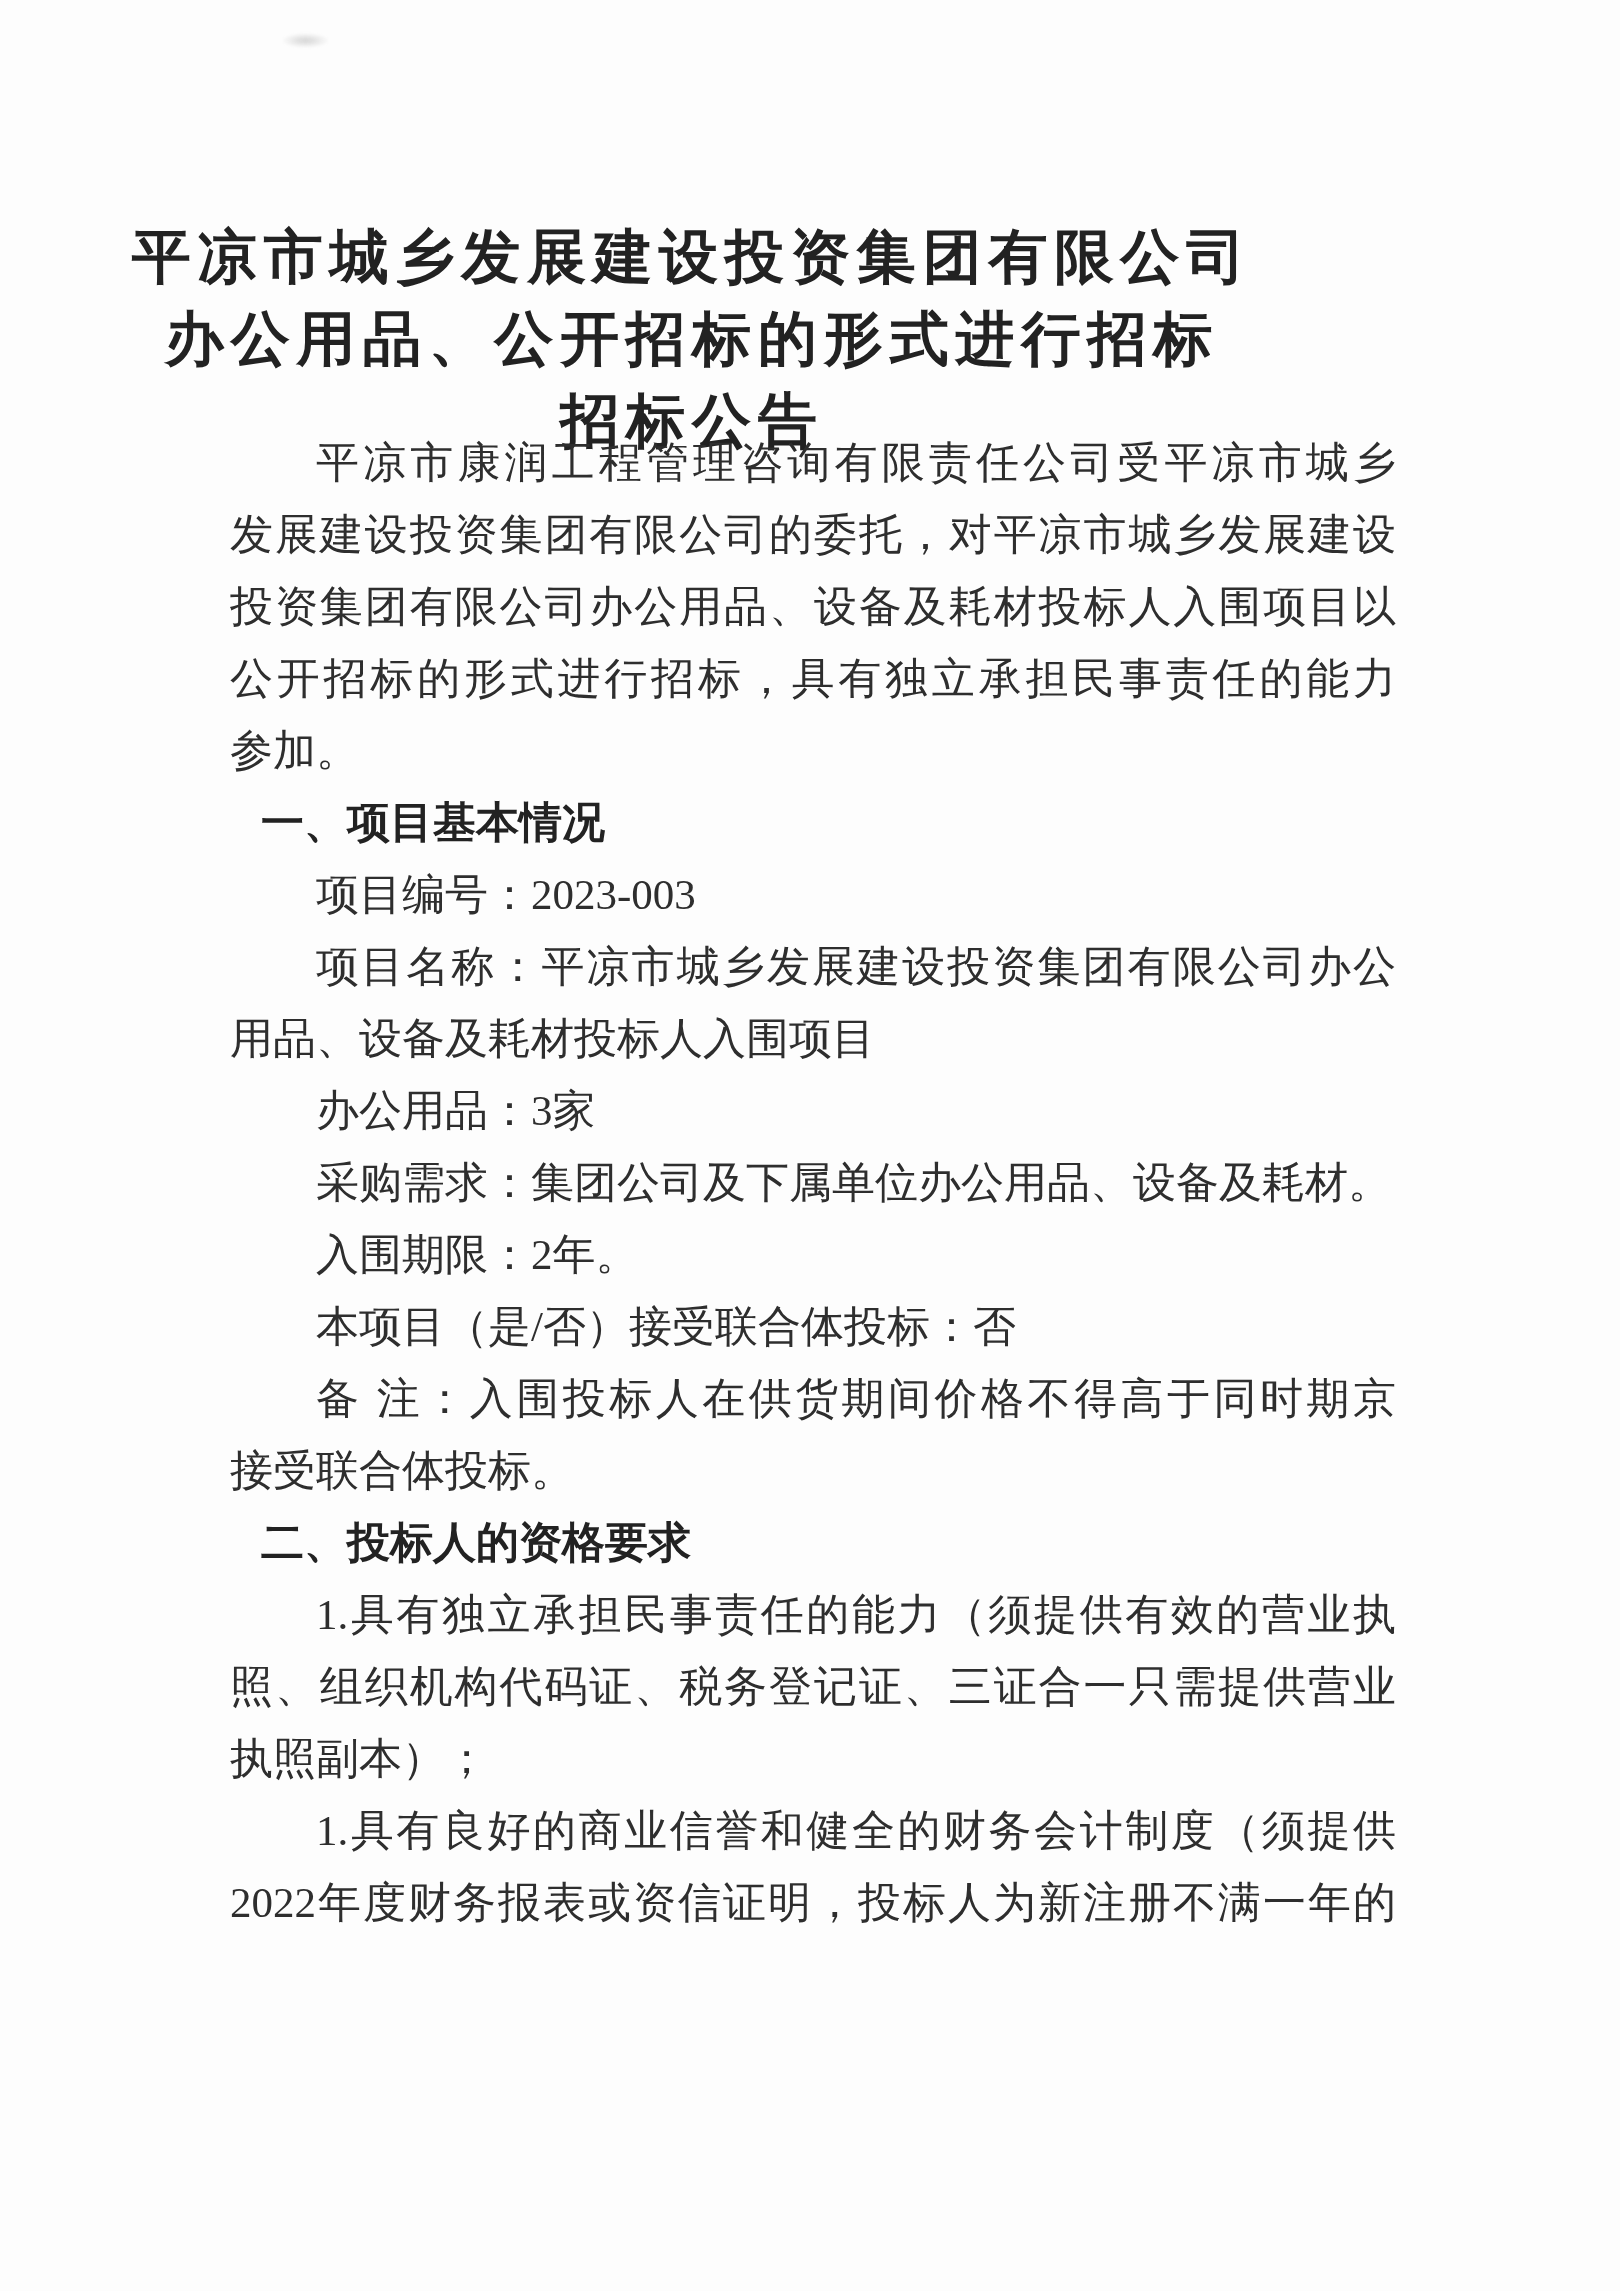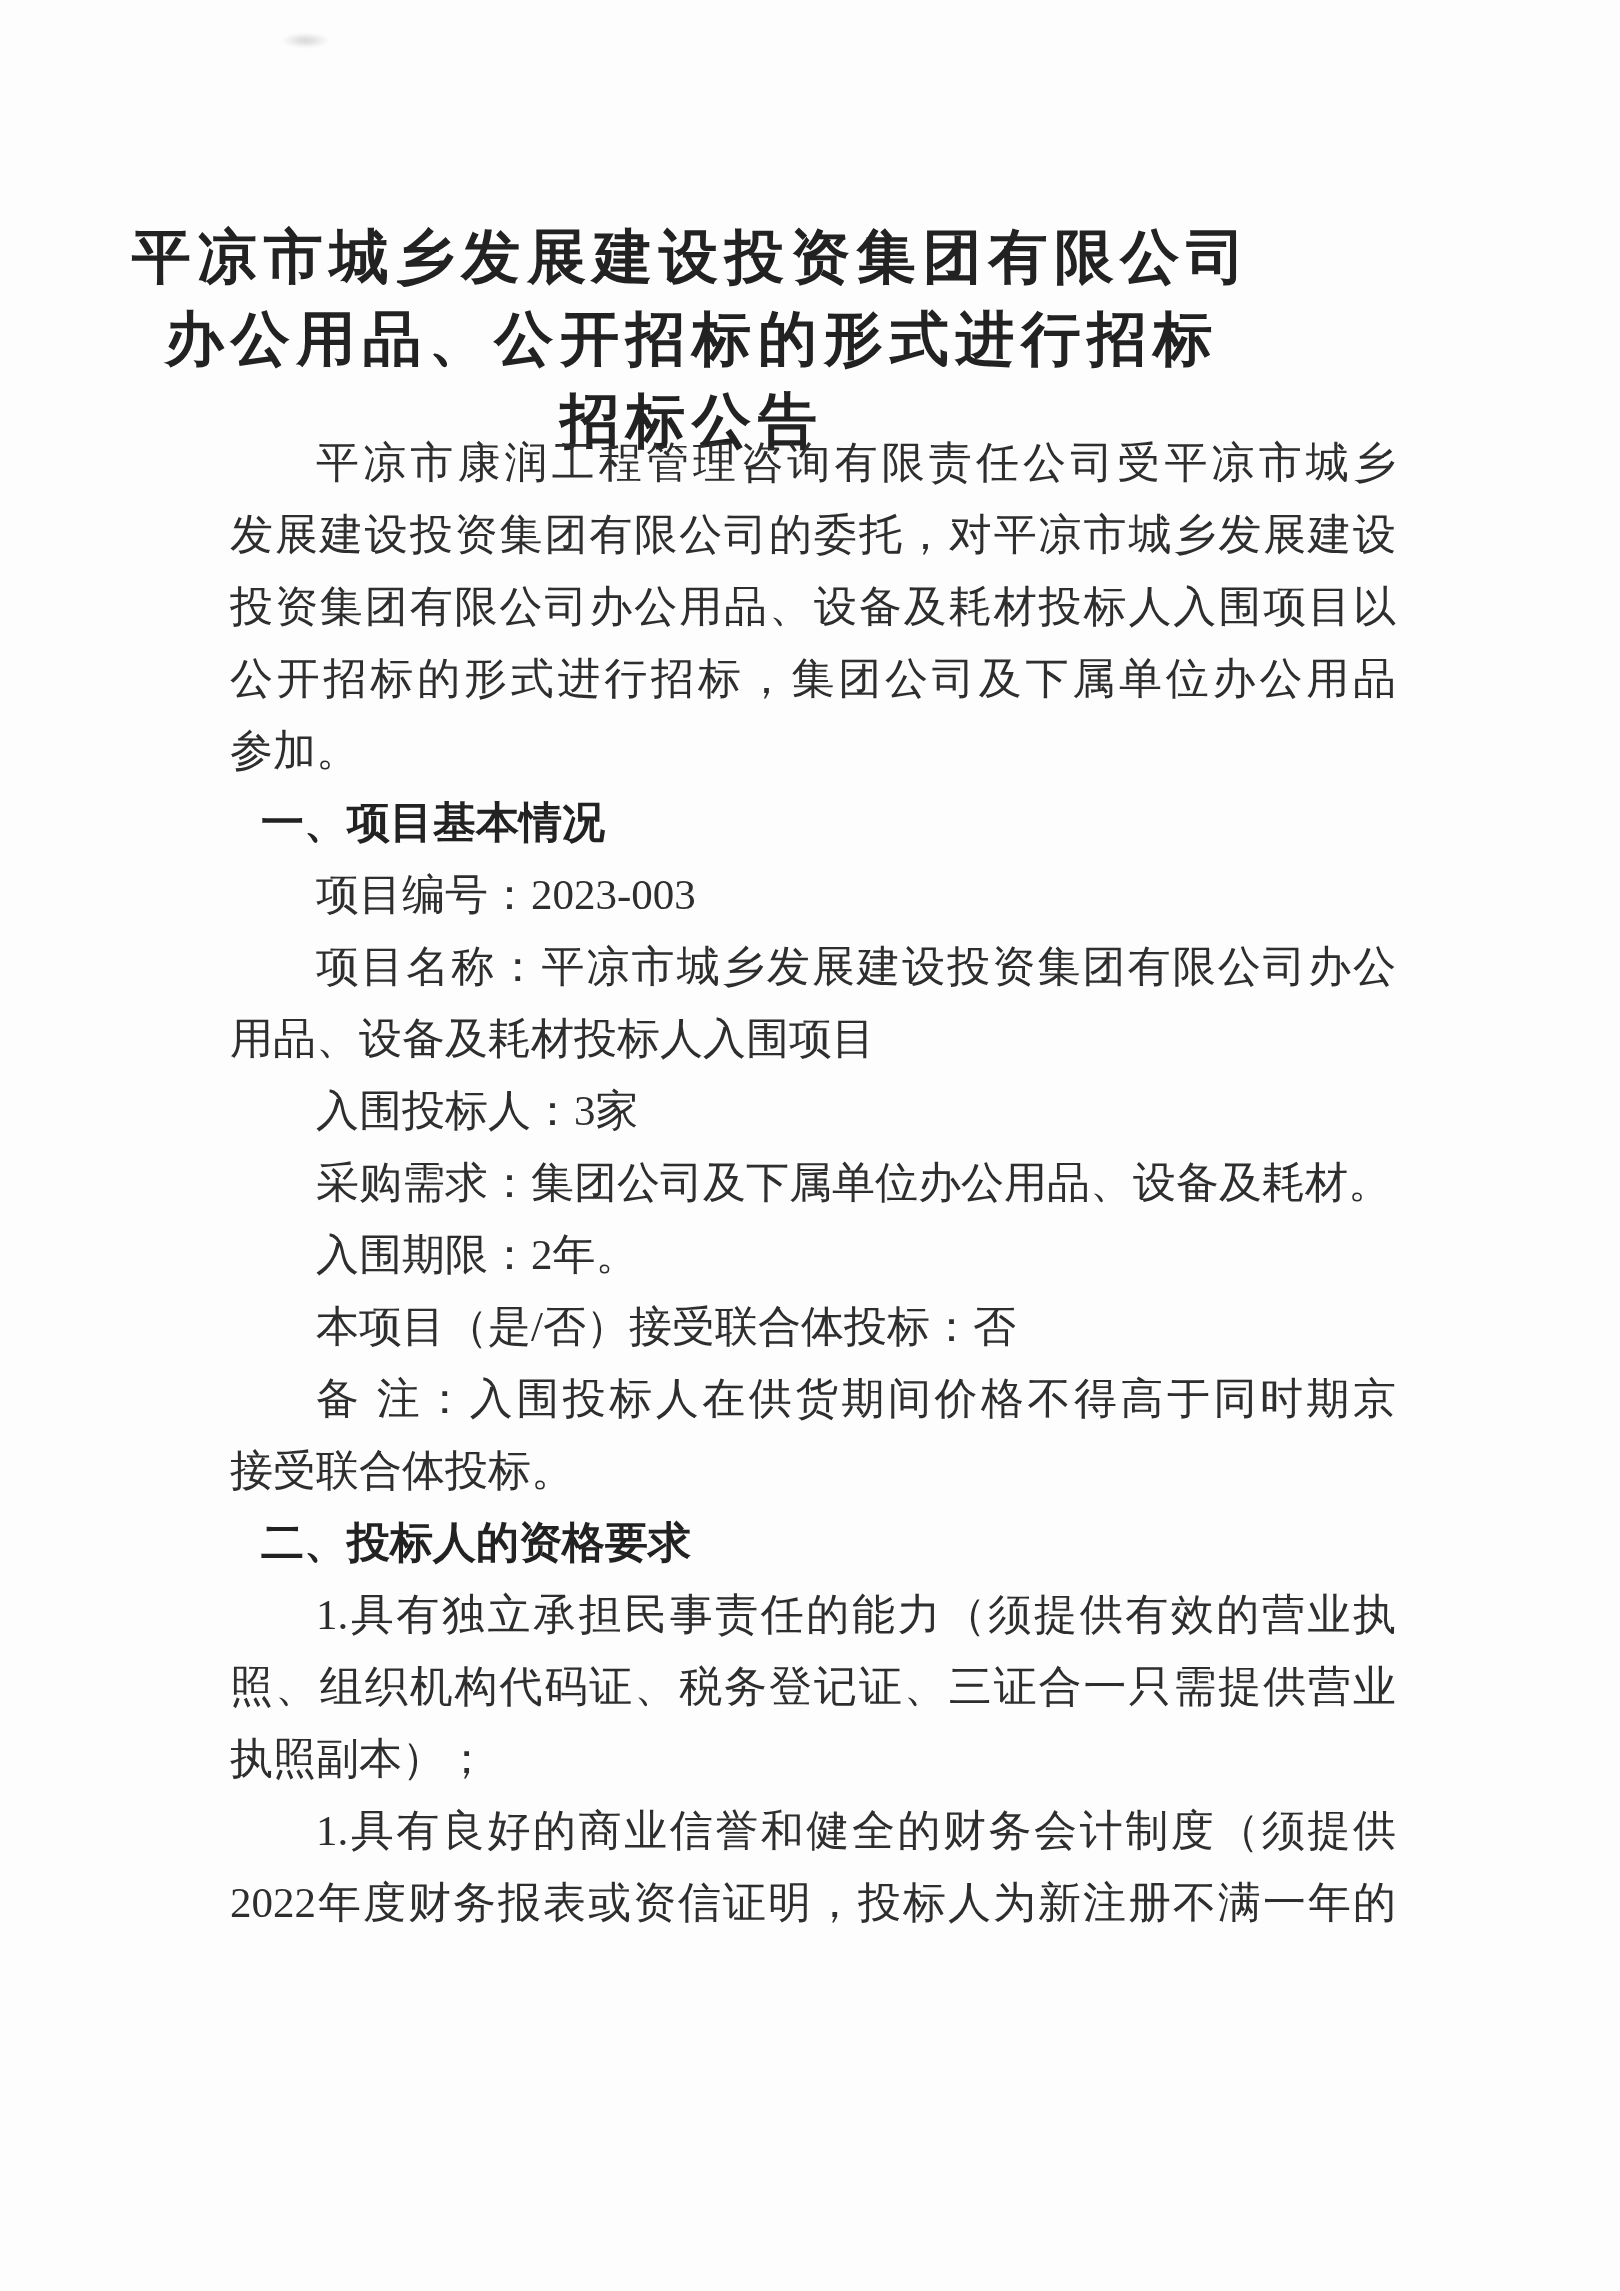--- a/index.html
+++ b/index.html
@@ -45,29 +45,29 @@
     <span class="tl">平凉市城乡发展建设投资集团有限公司</span>
     <span class="tl">办公用品、公开招标的形式进行招标</span>
     <span class="tl">招标公告</span>
   </h1>
 
   <div class="docbody">
 
     <div class="ln indent stretch">平凉市康润工程管理咨询有限责任公司受平凉市城乡</div>
     <div class="ln stretch">发展建设投资集团有限公司的委托，对平凉市城乡发展建设</div>
     <div class="ln stretch">投资集团有限公司办公用品、设备及耗材投标人入围项目以</div>
-    <div class="ln stretch">公开招标的形式进行招标，集团公司及下属单位办公用品</div>
+    <div class="ln stretch">公开招标的形式进行招标，具有独立承担民事责任的能力</div>
     <div class="ln">参加。</div>
 
     <div class="ln hd">一、项目基本情况</div>
 
     <div class="ln indent">项目编号：2023-003</div>
     <div class="ln indent stretch">项目名称：平凉市城乡发展建设投资集团有限公司办公</div>
     <div class="ln">用品、设备及耗材投标人入围项目</div>
-    <div class="ln indent">入围投标人：3家</div>
+    <div class="ln indent">办公用品：3家</div>
     <div class="ln indent">采购需求：集团公司及下属单位办公用品、设备及耗材。</div>
     <div class="ln indent">入围期限：2年。</div>
     <div class="ln indent">本项目（是/否）接受联合体投标：否</div>
     <div class="ln indent stretch">备 注：入围投标人在供货期间价格不得高于同时期京</div>
     <div class="ln">接受联合体投标。</div>
 
     <div class="ln hd">二、投标人的资格要求</div>
 
     <div class="ln indent stretch">1.具有独立承担民事责任的能力（须提供有效的营业执</div>
     <div class="ln stretch">照、组织机构代码证、税务登记证、三证合一只需提供营业</div>

